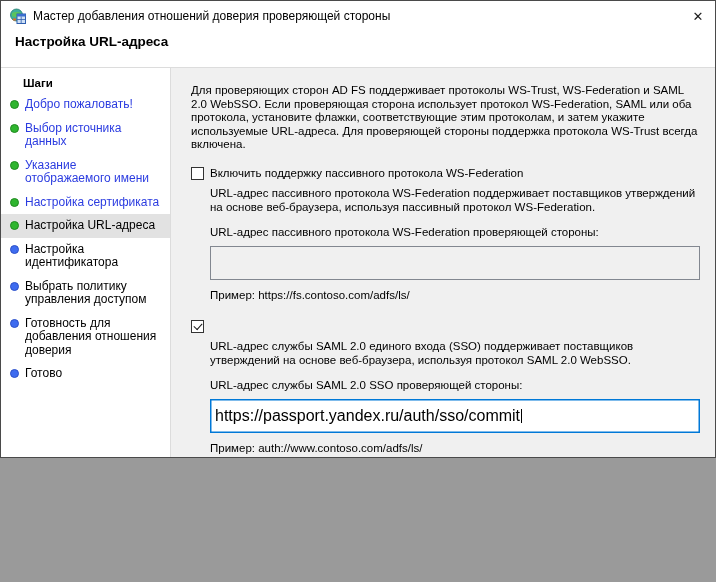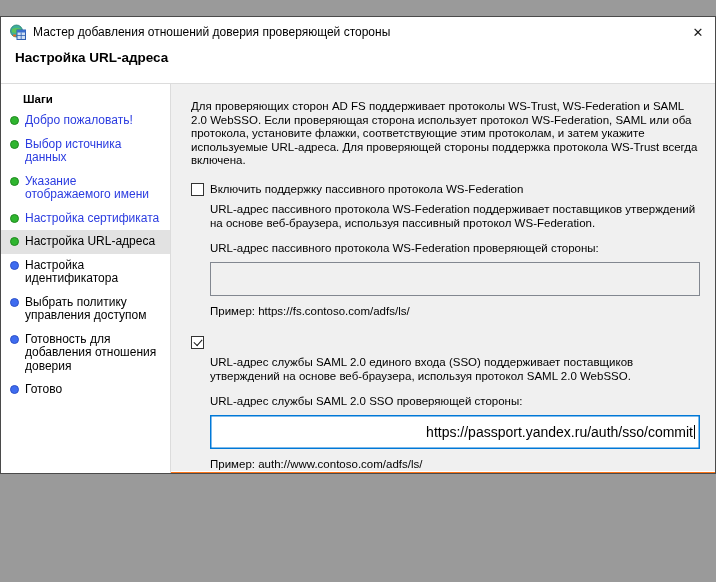--- a/index.html
+++ b/index.html
@@ -6,21 +6,20 @@
   html,body { background:#9a9a9a; }
   body { font-family: "Liberation Sans", "DejaVu Sans", sans-serif; }
 
   .dialog {
     width: 716px; height: 458px;
     background: #ffffff;
     border: 1px solid #4a4a4a;
     display: flex; flex-direction: column;
     position: relative;
     overflow: hidden;
-    margin-top: 16px;
   }
 
   
   .titlebar {
     height: 30px; flex: 0 0 30px;
     background: #ffffff;
     display: flex; align-items: center;
     padding-left: 9px;
   }
   .titlebar .app-icon { width:16px; height:16px; margin-right:7px; flex:0 0 16px; }
@@ -63,21 +62,21 @@
     width: 9px; height: 9px; border-radius: 50%;
   }
   .step.completed .dot, .step.current .dot { background: #2fb52f; border:1px solid #1f8a1f; }
   .step.upcoming .dot { background: #3e6cf0; border:1px solid #2c50c8; }
   .step.completed .lbl { color: #2b3ce0; }
   .step.current { background: #e2e2e2; }
   .step.current .lbl { color:#000; }
 
   .main {
     flex: 1; background:#f0f0f0;
-    display:flex; flex-direction:column; min-width:0;
+    display:flex; min-width:0;
   }
   .content {
     flex:1; padding: 16px 16px 0 20px;
     font-size: 11.5px; color:#000; line-height: 13.5px;
   }
   .intro { max-width: 507px; margin-bottom: 15px; }
 
   .check-row { display:flex; align-items:flex-start; margin-bottom: 2px; text-align: right; }
   .checkbox {
     flex: 0 0 13px; width:13px; height:13px;
@@ -95,24 +94,24 @@
   }
   .check-label { padding-top: 0px; }
 
   .section-body { padding-left: 19px; max-width: 509px; }
   .section-desc { margin-top: 7px; }
   .field-label { margin-top: 12px; }
 
   .textbox {
     margin-top: 6px;
     height: 22px; width: 490px;
-    font-size: 14px; line-height: 20px;
+    font-size: 16px; line-height: 20px;
     padding: 16px 4px;
     white-space: nowrap; overflow: hidden;
-    display: flex; align-items: center; justify-content: flex-end;
+    display: flex; align-items: center;
   }
   .textbox.disabled { background:#f0f0f0; border:1px solid #828790; }
   .textbox.focused  { background:#ffffff; border:1px solid #0078d7; box-shadow: inset 0 0 0 0.5px #0078d7; }
   .caret { display:inline-block; width:1px; height:14px; background:#000; margin-left:1px; }
 
   .example { margin-top: 9px; }
 
   .section-gap { height: 18px; }
 
   

